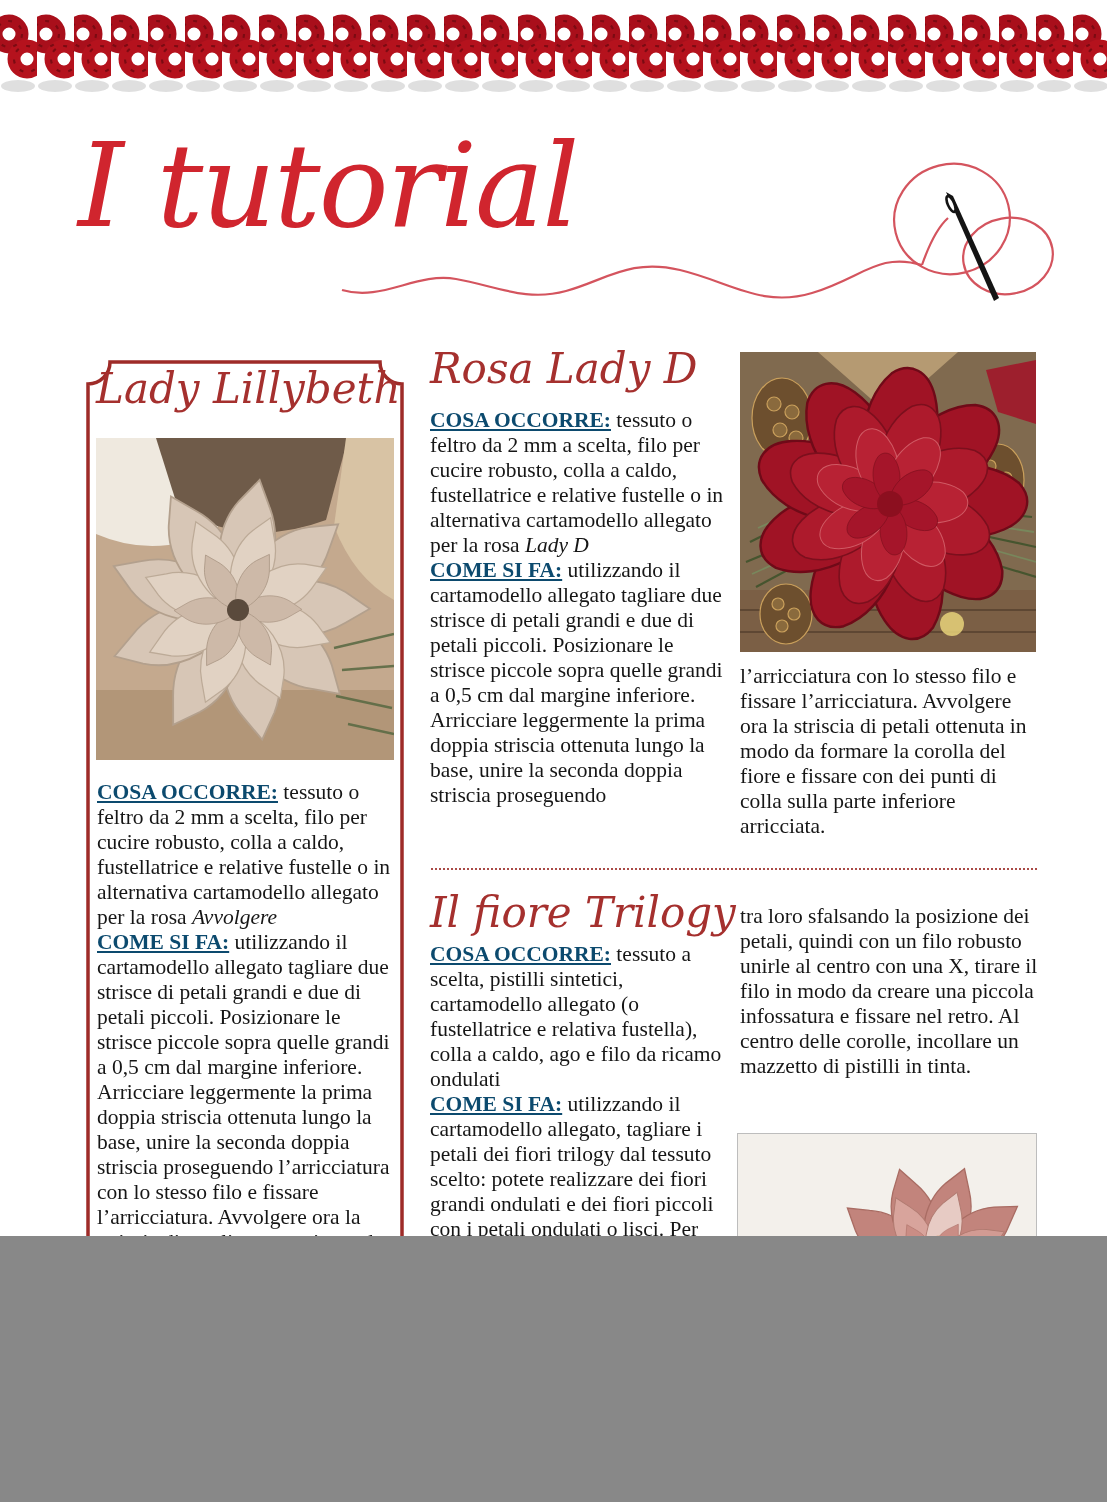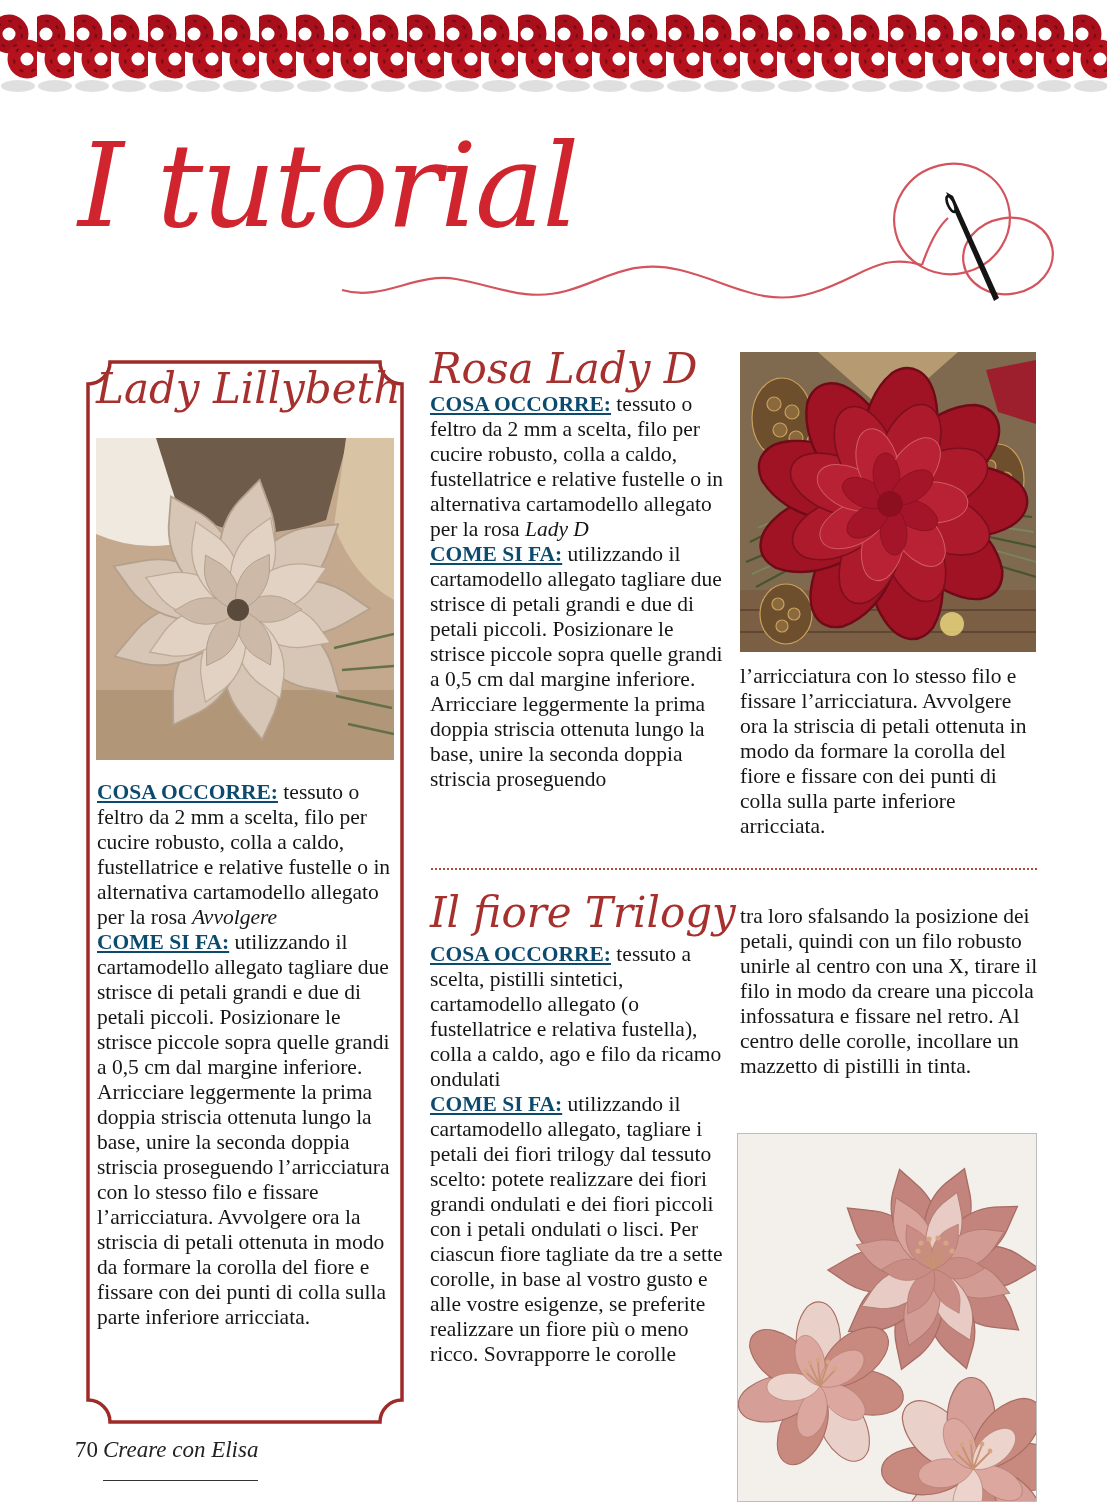--- a/index.html
+++ b/index.html
@@ -1,16 +1,16 @@
 <!DOCTYPE html>
 <html><head>
 <meta charset="utf-8">
 <style>
   html,body{margin:0;padding:0;background:#888;}
-  .page{position:relative;width:1107px;height:1502px;background:#ffffff;overflow:hidden;
+  .page{position:relative;width:1107px;height:1236px;background:#ffffff;overflow:hidden;
         font-family:"Liberation Serif",serif;margin:0 auto;}
   .abs{position:absolute;}
   
   .trim{left:0;top:4px;}
   
   .main-title{left:78px;top:128px;font-family:"DejaVu Serif",serif;font-style:italic;
               font-size:116px;line-height:1;color:#d0252e;letter-spacing:-2px;white-space:nowrap;}
   
   .h-script{font-family:"DejaVu Serif",serif;font-style:italic;color:#a5302e;
             font-size:42px;line-height:1.1;white-space:nowrap;margin:0;font-weight:normal;}
@@ -20,21 +20,21 @@
   .lead{color:#0c4a6e;font-weight:bold;text-decoration:underline;}
   .ital{font-style:italic;}
   
   .box{left:82px;top:356px;width:326px;height:1072px;}
   .box-frame{position:absolute;left:0;top:0;}
   .box-title{position:absolute;left:14px;top:10px;}
   .box-photo{position:absolute;left:14px;top:82px;}
   .box-copy{position:absolute;left:15px;top:424px;width:299px;}
   
   .col2a{left:430px;top:346px;width:296px;}
-  .col2a .h-script{margin-bottom:0;}
+  .col2a .h-script{margin-bottom:16px;}
   .col2b{left:430px;top:890px;width:296px;}
   .col2b .h-script{margin-bottom:6px;}
   
   .divider{left:430px;top:866px;width:608px;height:6px;
            background-image:radial-gradient(circle at 2px 3px,#aa4b47 1.15px,rgba(0,0,0,0) 1.45px);
            background-size:4px 6px;}
   
   .col3-photo1{left:740px;top:352px;}
   .col3-copy1{left:740px;top:664px;width:300px;}
   .col3-copy2{left:740px;top:904px;width:300px;}

